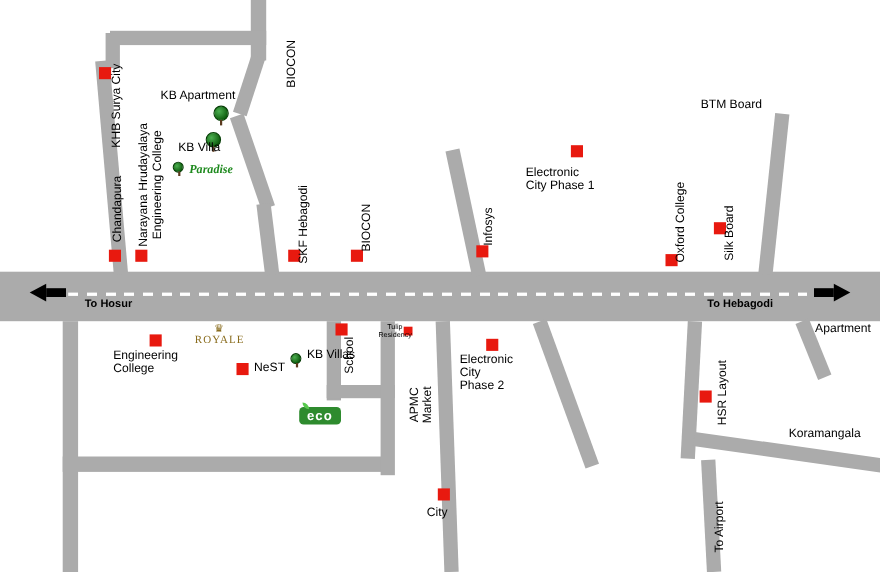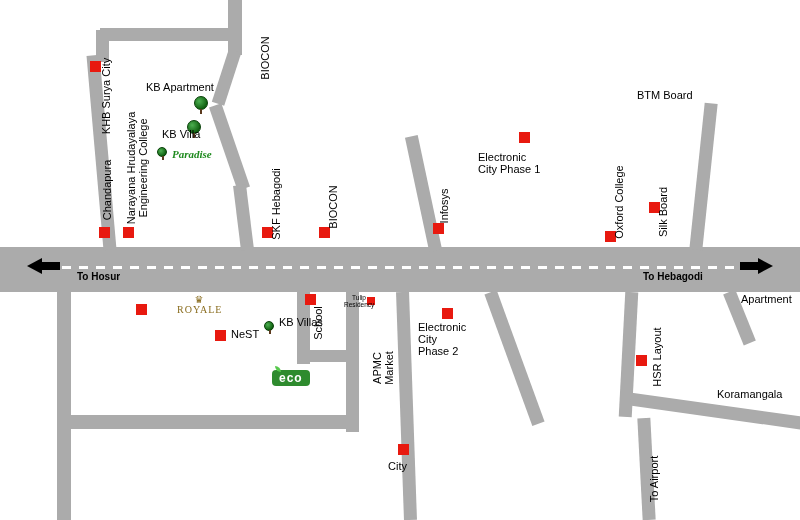--- a/index.html
+++ b/index.html
@@ -109,20 +109,22 @@
 Market</div>
   <div class="vlbl" style="left:657px;top:357px;">HSR Layout</div>
   <div class="vlbl" style="left:654px;top:479px;">To Airport</div>
 
   <div class="lbl" style="left:146px;top:81px;">KB Apartment</div>
   <div class="lbl" style="left:162px;top:128px;">KB Villa</div>
   <div class="paradise" style="left:156px;top:148px;margin-left:16px;">Paradise</div>
   <div class="lbl" style="left:637px;top:89px;">BTM Board</div>
   <div class="lbl center" style="left:478px;top:151px;width:92px;">Electronic
 City Phase 1</div>
+  <div class="lbl center" style="left:103px;top:317px;width:78px;">Engineering
+College</div>
   <div class="lbl" style="left:231px;top:328px;">NeST</div>
   <div class="lbl" style="left:279px;top:316px;">KB Villas</div>
   <div class="lbl center" style="left:418px;top:321px;width:64px;">Electronic
 City
 Phase 2</div>
   <div class="lbl" style="left:388px;top:460px;">City</div>
   <div class="lbl" style="left:741px;top:293px;">Apartment</div>
   <div class="lbl" style="left:717px;top:388px;">Koramangala</div>
   <div class="tiny" style="left:344px;top:294px;width:30px;">Tulip
 Residency</div>

